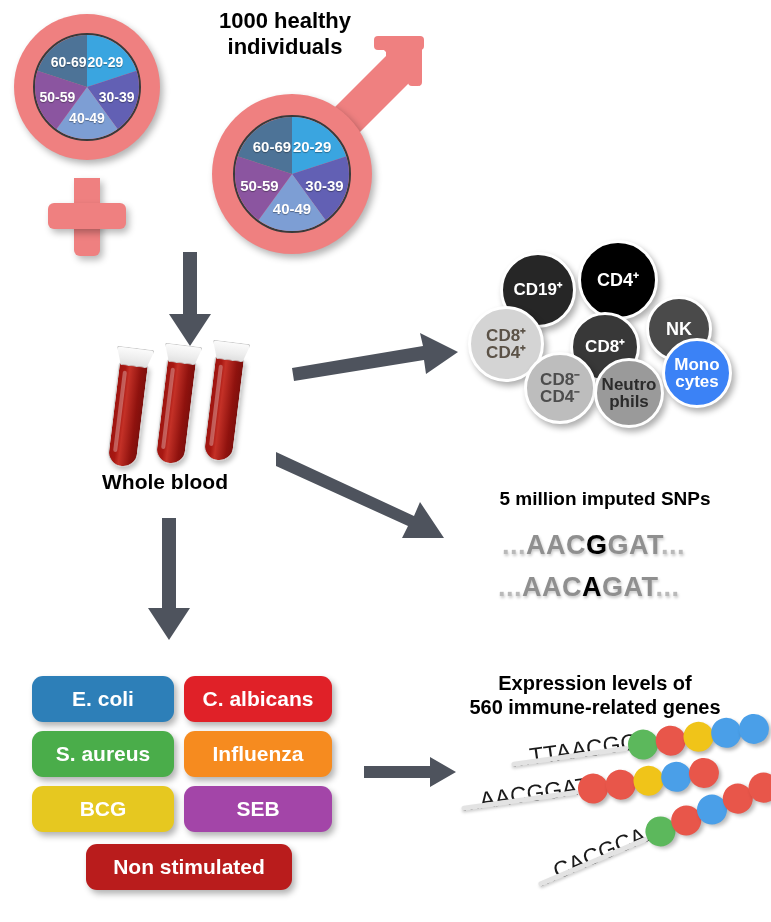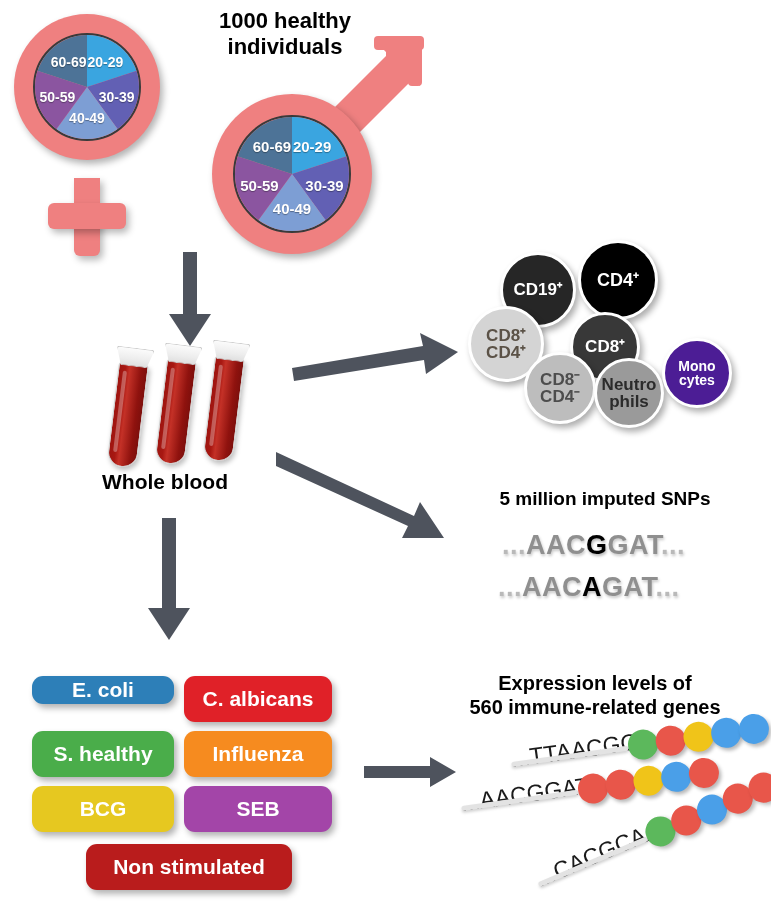--- a/index.html
+++ b/index.html
@@ -255,42 +255,43 @@
   <svg class="arrow-svg" style="left:276px; top:452px;" width="180" height="92" viewBox="0 0 180 92">
     <path d="M 0 0 L 138 64 L 144 50 L 168 86 L 126 86 L 132 74 L 0 14 Z" fill="#4e535d"></path>
   </svg>
 
   <div class="abs" id="immune-cells" style="left:0px; top:0px; width:771px; height:440px;">
       <div class="cell" style="left: 500px; top: 252px; width: 76px; height: 76px; background: rgb(38, 38, 38); color: rgb(255, 255, 255); font-size: 17px;">CD19⁺</div>
       <div class="cell" style="left: 578px; top: 240px; width: 80px; height: 80px; background: rgb(0, 0, 0); color: rgb(255, 255, 255); font-size: 18px;">CD4⁺</div>
       <div class="cell" style="left: 468px; top: 306px; width: 76px; height: 76px; background: rgb(212, 212, 212); color: rgb(91, 82, 71); font-size: 17px;">CD8⁺
 CD4⁺</div>
       <div class="cell" style="left: 570px; top: 312px; width: 70px; height: 70px; background: rgb(56, 56, 56); color: rgb(255, 255, 255); font-size: 17px;">CD8⁺</div>
+      <div class="cell" style="left: 646px; top: 296px; width: 66px; height: 66px; background: rgb(74, 74, 74); color: rgb(255, 255, 255); font-size: 18px;">NK</div>
       <div class="cell" style="left: 524px; top: 352px; width: 72px; height: 72px; background: rgb(189, 189, 189); color: rgb(77, 77, 77); font-size: 17px;">CD8⁻
 CD4⁻</div>
       <div class="cell" style="left: 594px; top: 358px; width: 70px; height: 70px; background: rgb(154, 154, 154); color: rgb(43, 43, 43); font-size: 17px;">Neutro
 phils</div>
-      <div class="cell" style="left: 662px; top: 338px; width: 70px; height: 70px; background: #4c1d95; color: rgb(255, 255, 255); font-size: 14px;">Mono
+      <div class="cell" style="left: 662px; top: 338px; width: 70px; height: 70px; background: #3b82f6; color: rgb(255, 255, 255); font-size: 17px;">Mono
 cytes</div>
     </div>
 
   <div class="abs heading" id="title-snps">5 million imputed SNPs</div>
   <div class="abs" id="snp-rows" style="left:0px; top:0px; width:771px; height:640px;">
       <div class="snp-row" style="left: 502px; top: 530px;"><span class="snp-dim">...</span><span class="snp-mid">AAC</span><span class="snp-hi">G</span><span class="snp-mid">GAT</span><span class="snp-dim">...</span></div>
       <div class="snp-row" style="left: 498px; top: 572px;"><span class="snp-dim">...</span><span class="snp-mid">AAC</span><span class="snp-hi">A</span><span class="snp-mid">GAT</span><span class="snp-dim">...</span></div>
     </div>
 
   <svg class="arrow-svg" style="left:140px; top:518px;" width="60" height="124" viewBox="0 0 60 124">
     <path d="M 22 0 L 36 0 L 36 90 L 50 90 L 29 122 L 8 90 L 22 90 Z" fill="#4e535d"></path>
   </svg>
 
   <div class="abs" id="stim-boxes" style="left:0px; top:0px; width:380px; height:922px;">
-      <div class="stim" style="left: 32px; top: 676px; width: 142px; height: 28px; background: rgb(45, 127, 184);">E. coli</div>
+      <div class="stim" style="left: 32px; top: 676px; width: 142px; height: 46px; background: rgb(45, 127, 184);">E. coli</div>
       <div class="stim" style="left: 184px; top: 676px; width: 148px; height: 46px; background: rgb(224, 33, 40);">C. albicans</div>
-      <div class="stim" style="left: 32px; top: 731px; width: 142px; height: 46px; background: rgb(74, 173, 74);">S. healthy</div>
+      <div class="stim" style="left: 32px; top: 731px; width: 142px; height: 46px; background: rgb(74, 173, 74);">S. aureus</div>
       <div class="stim" style="left: 184px; top: 731px; width: 148px; height: 46px; background: rgb(246, 139, 31);">Influenza</div>
       <div class="stim" style="left: 32px; top: 786px; width: 142px; height: 46px; background: rgb(230, 200, 32);">BCG</div>
       <div class="stim" style="left: 184px; top: 786px; width: 148px; height: 46px; background: rgb(163, 69, 168);">SEB</div>
       <div class="stim" style="left: 86px; top: 844px; width: 206px; height: 46px; background: #b91c1c;">Non stimulated</div>
     </div>
 
   <svg class="arrow-svg" style="left:364px; top:757px;" width="94" height="30" viewBox="0 0 94 30">
     <path d="M 0 9 L 66 9 L 66 0 L 92 15 L 66 30 L 66 21 L 0 21 Z" fill="#4e535d"></path>
   </svg>
 

